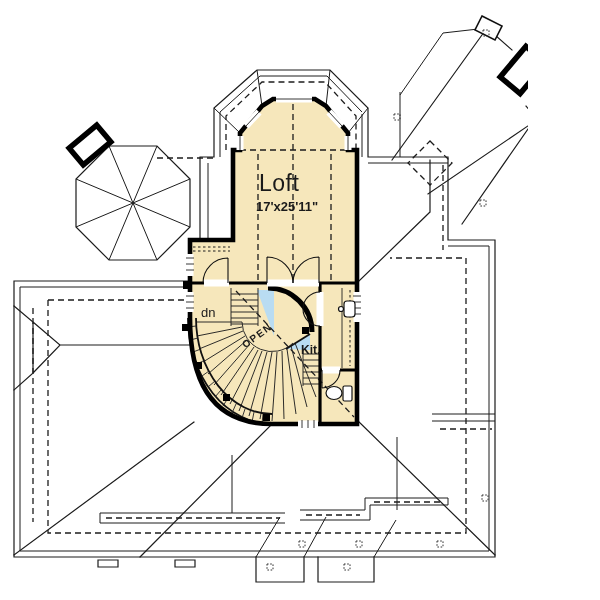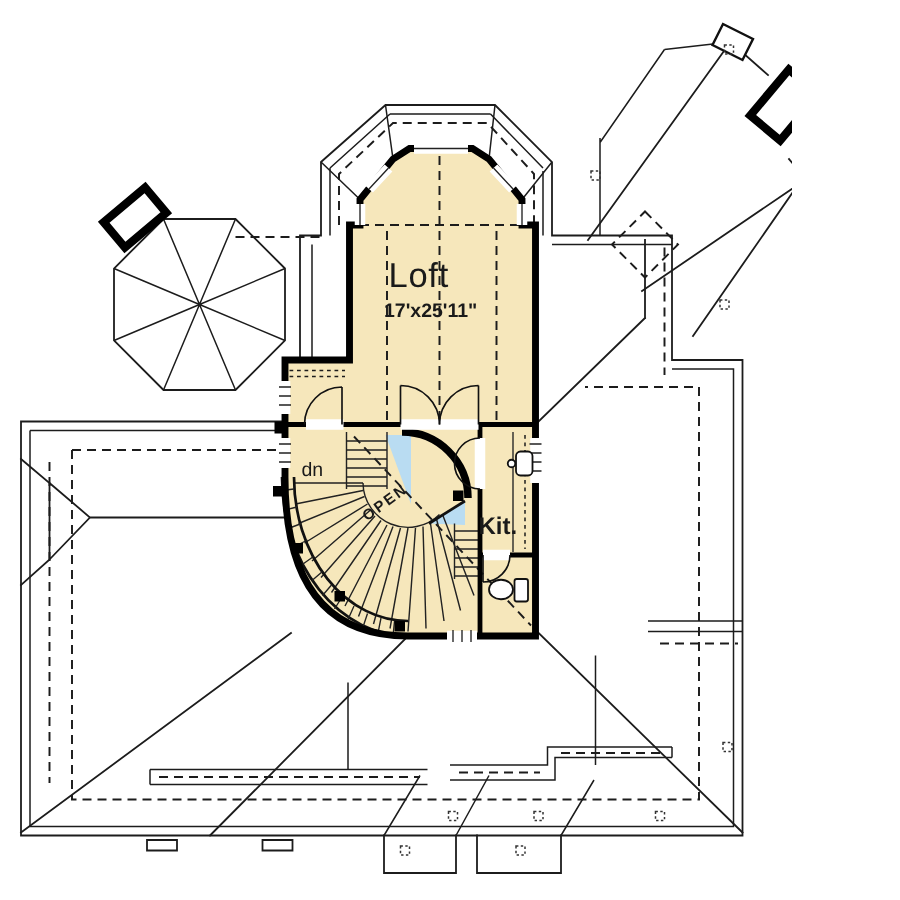--- a/index.html
+++ b/index.html
@@ -26,21 +26,21 @@
   .chimney{stroke:#000;stroke-width:5.5;fill:#fff;}
   .dotsq{fill:none;stroke:#333;stroke-width:1;stroke-dasharray:1.6 1.6;}
   .sky{fill:#fff;stroke:#111;stroke-width:1.6;}
   
   .lbl{position:absolute;color:#1a1a1a;white-space:nowrap;}
   .lbl-loft{left:259px;top:170px;font-size:23px;font-weight:500;letter-spacing:.5px;}
   .lbl-dims{left:256px;top:199px;font-size:13px;font-weight:700;}
   .lbl-dn{left:201px;top:305px;font-size:13px;font-weight:400;}
   .lbl-open{left:240px;top:330px;font-size:10px;font-weight:700;letter-spacing:1.5px;
             transform:rotate(-36deg);transform-origin:center;}
-  .lbl-kit{left:319px;top:343px;font-size:16px;font-weight:700;}
+  .lbl-kit{left:301px;top:343px;font-size:12px;font-weight:700;}
 </style>
 </head>
 <body>
 
 <div class="stage">
 <svg width="600" height="600" viewBox="0 0 600 600">
 
   <g>
 
     <path class="rline" d="M14,281 L14,557 L495,557 L495,240 L448,240 L448,157 L368,157 L368,108 L330,70 L257,70 L214,108 L214,157 L200,157 L200,281 Z"></path>

